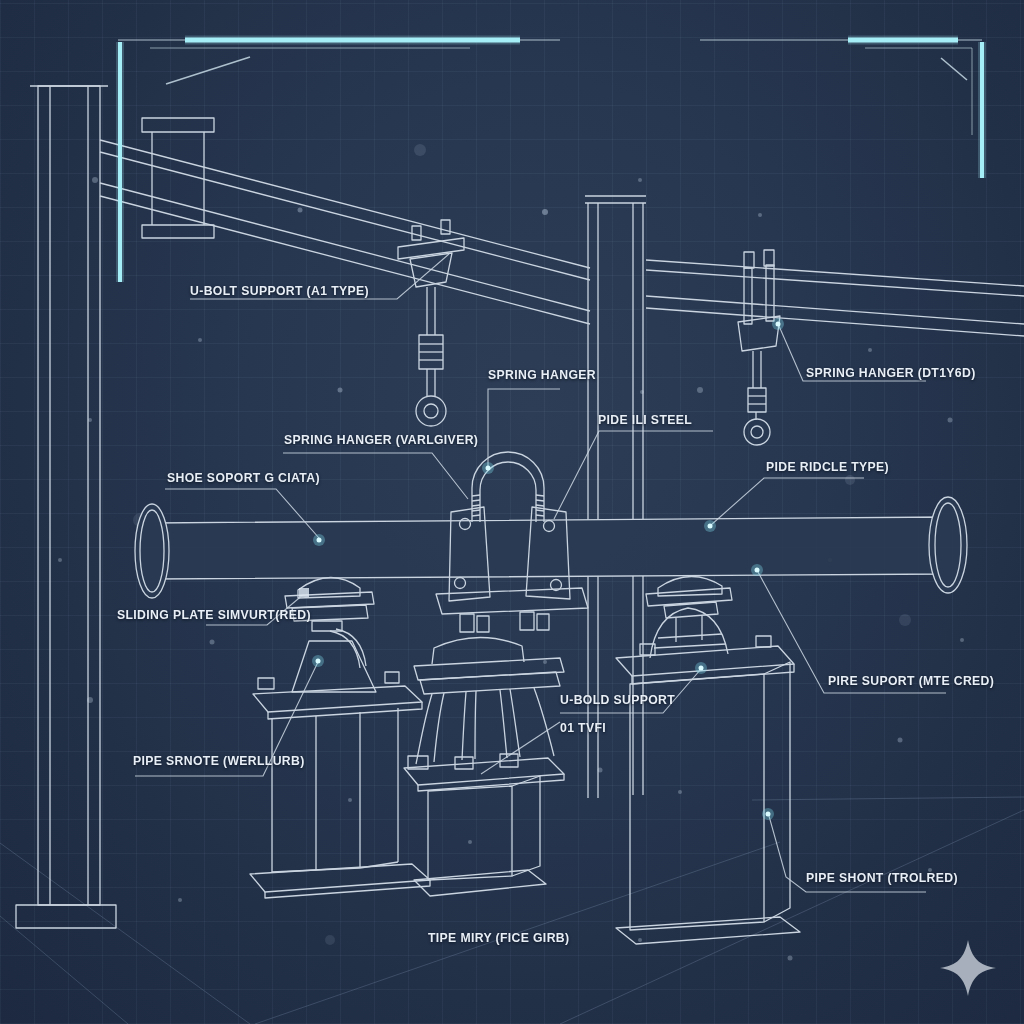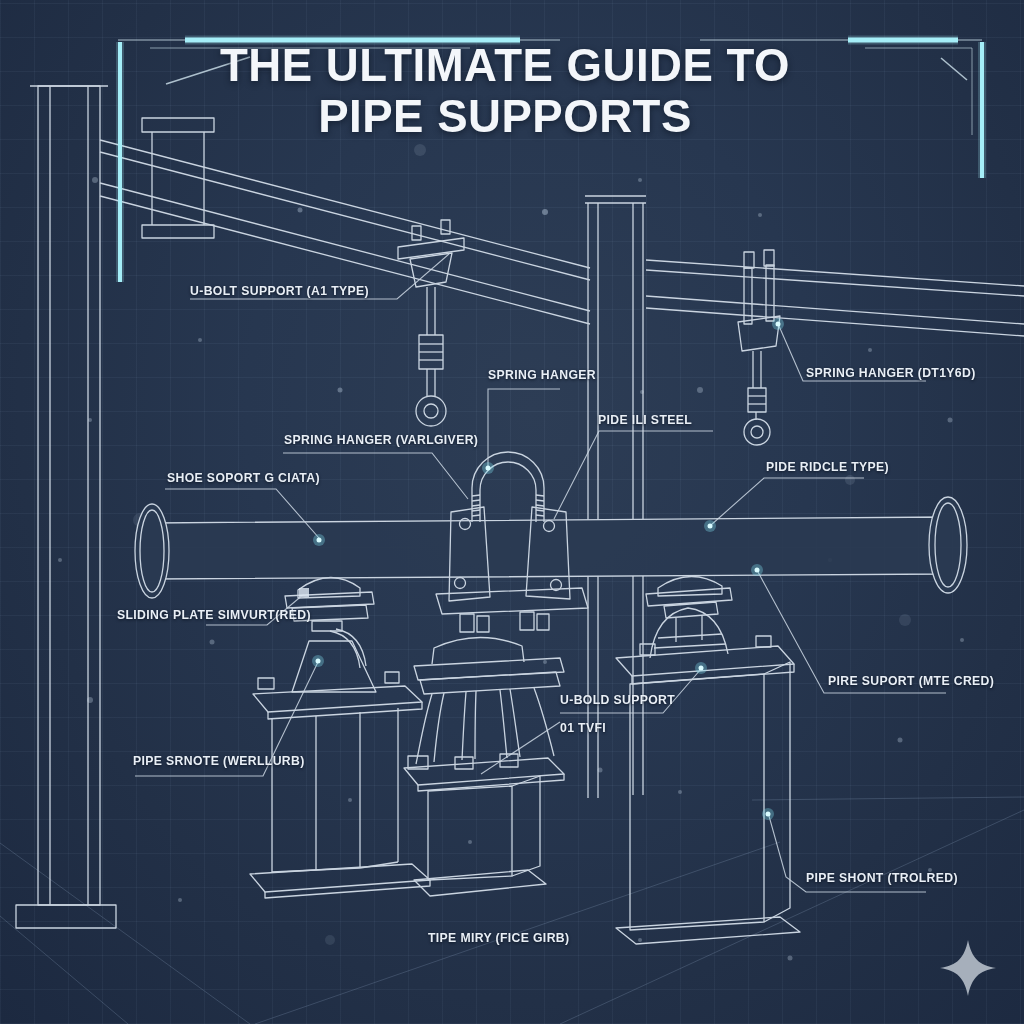--- a/index.html
+++ b/index.html
@@ -316,24 +316,20 @@
       <line x1="848" y1="40" x2="958" y2="40" stroke="#a5eef8" stroke-width="9" opacity=".22"></line>
       <line x1="848" y1="40" x2="958" y2="40" stroke="#a5eef8" stroke-width="5"></line>
       <line x1="982" y1="42" x2="982" y2="178" stroke="#a5eef8" stroke-width="8" opacity=".22"></line>
       <line x1="982" y1="42" x2="982" y2="178" stroke="#a5eef8" stroke-width="4"></line>
       <line x1="941" y1="58" x2="967" y2="80" stroke="#cfe4ee" stroke-width="1.6" opacity=".8"></line>
     </g>
 
     <path d="M968,940 C971.5,958 979,965.5 996,968 C979,970.5 971.5,978 968,996 C964.5,978 957,970.5 940,968 C957,965.5 964.5,958 968,940 Z" fill="#b5bec9" opacity=".9"></path>
   </svg>
 
-  <div id="title">
-    <div class="t1">THE ULTIMATE GUIDE TO</div>
-    <div class="t2">PIPE SUPPORTS</div>
-  </div>
 
   <div class="lbl" style="left:190px;top:283px">U-BOLT SUPPORT (A1 TYPE)</div>
   <div class="lbl" style="left:488px;top:367px">SPRING HANGER</div>
   <div class="lbl" style="left:806px;top:365px">SPRING HANGER (DT1Y6D)</div>
   <div class="lbl" style="left:284px;top:432px">SPRING HANGER (VARLGIVER)</div>
   <div class="lbl" style="left:598px;top:412px">PIDE ILI STEEL</div>
   <div class="lbl" style="left:167px;top:470px">SHOE SOPORT G CIATA)</div>
   <div class="lbl" style="left:766px;top:459px">PIDE RIDCLE TYPE)</div>
   <div class="lbl" style="left:117px;top:607px">SLIDING PLATE SIMVURT(RED)</div>
   <div class="lbl" style="left:828px;top:673px">PIRE SUPORT (MTE CRED)</div>

